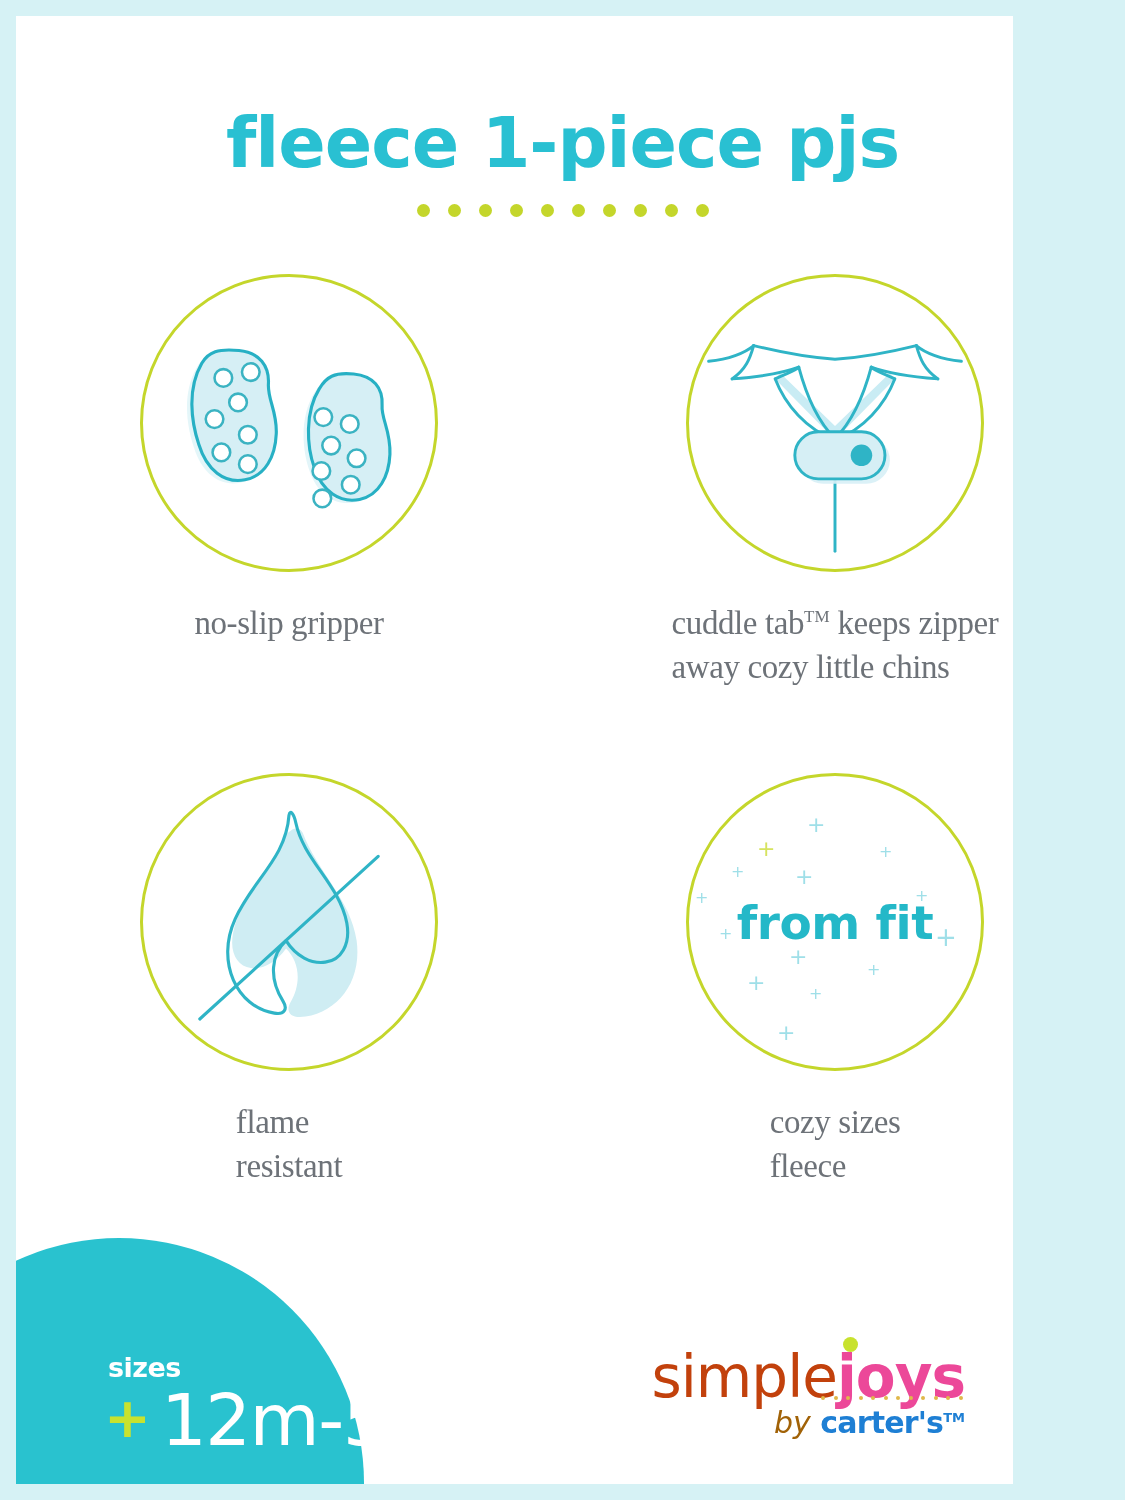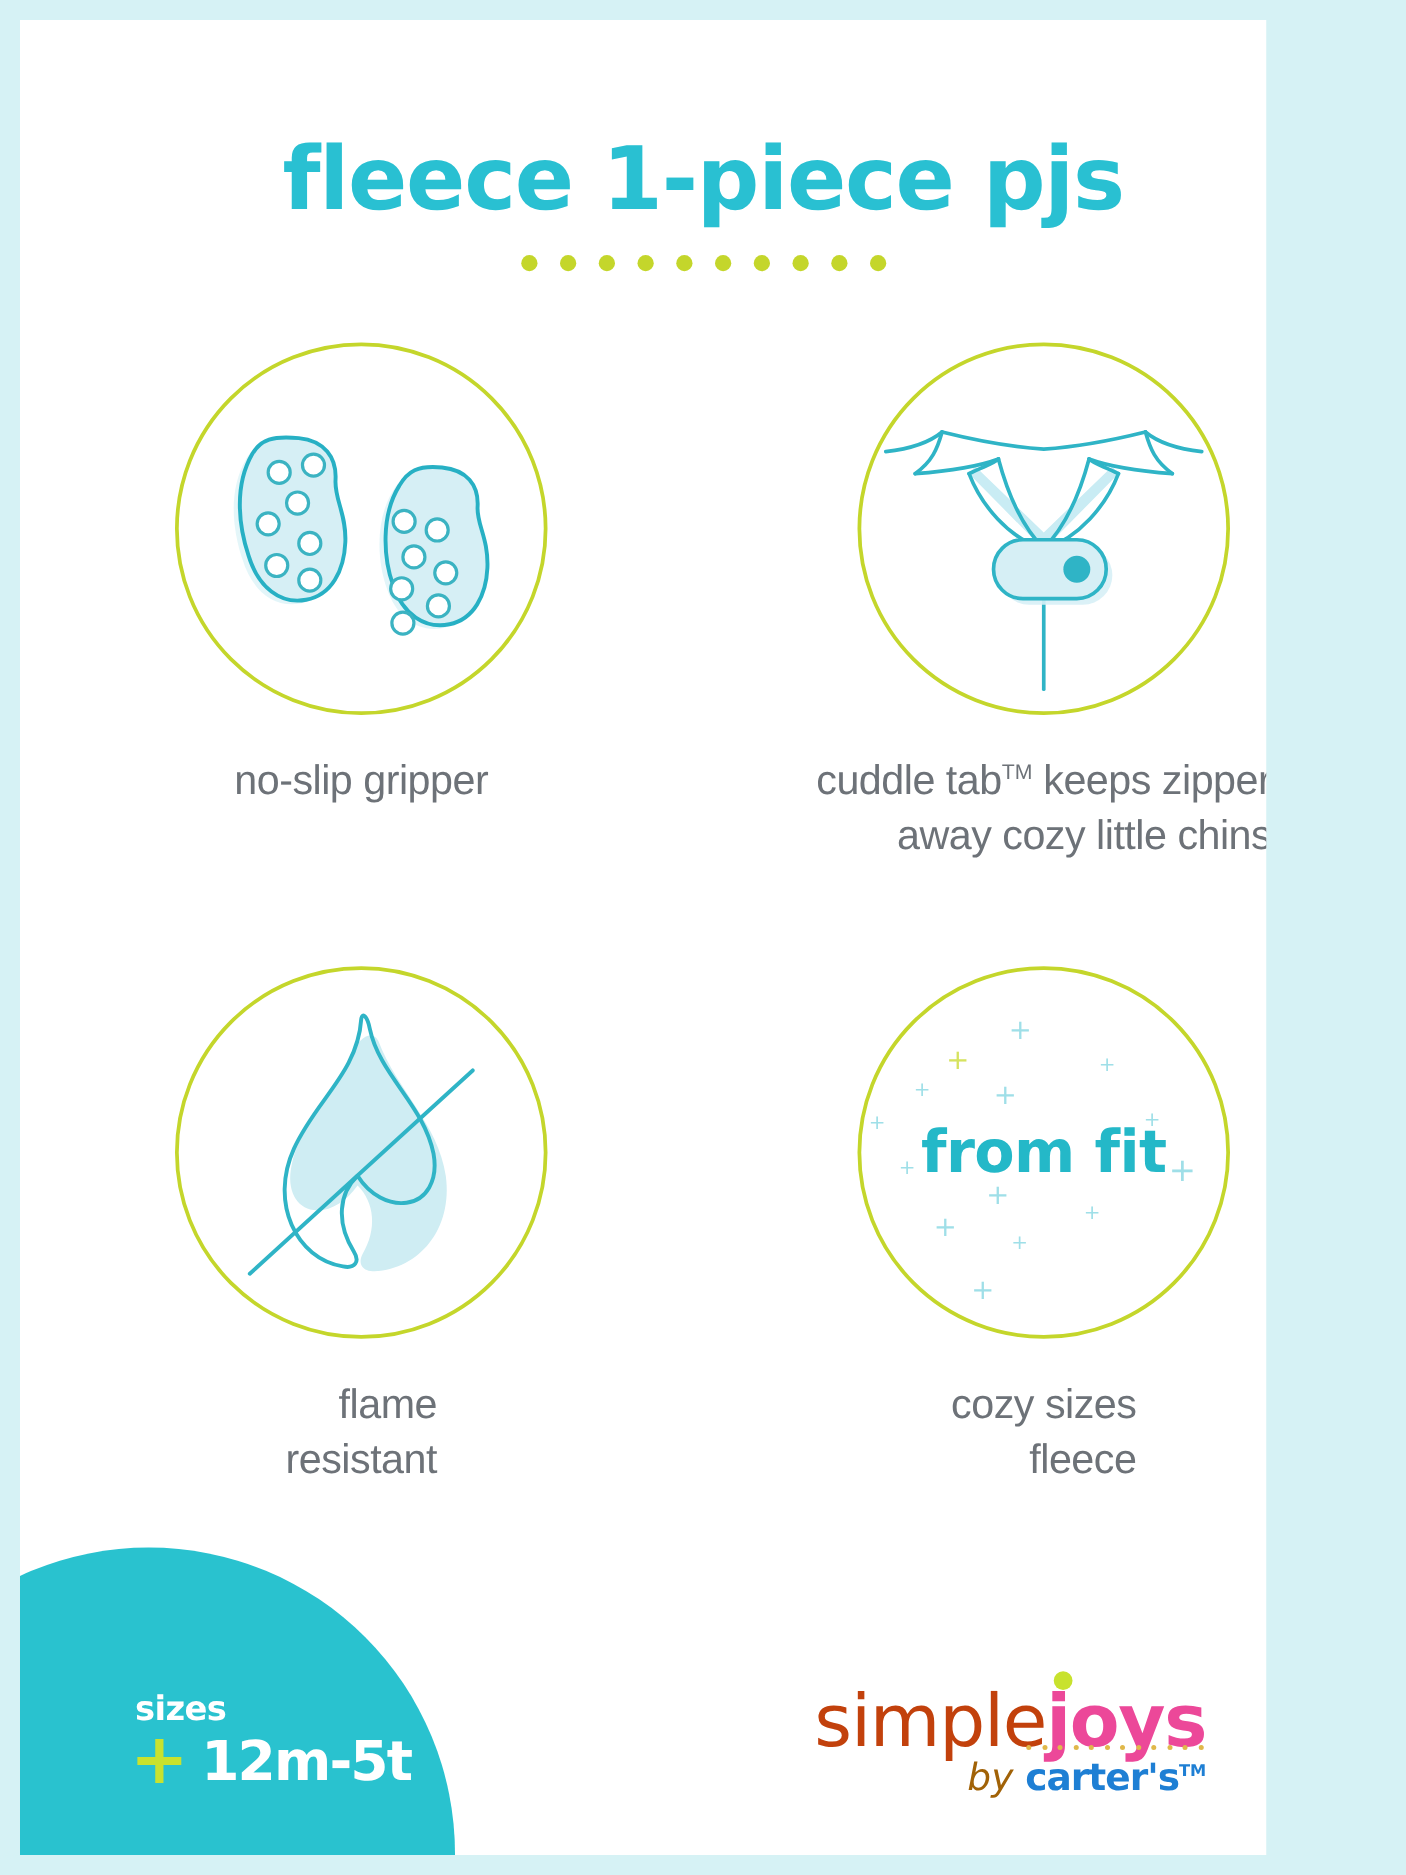--- a/index.html
+++ b/index.html
@@ -86,25 +86,25 @@
   .circle svg {
     position: absolute;
     left: 0;
     top: 0;
     width: 100%;
     height: 100%;
     overflow: visible;
   }
   .caption {
     margin-top: 30px;
-    text-align: right;
+    text-align: left;
     font-size: 33px;
     line-height: 1.32;
     color: #6d7278;
-    font-family: Liberation Sans, sans-serif;
+    font-family: Liberation Serif, serif;
     letter-spacing: -0.4px;
   }
   .caption .tm {
     font-size: 17px;
     vertical-align: super;
     letter-spacing: 0;
   }
   .row-gap {
     height: 84px;
   }
@@ -166,22 +166,22 @@
     margin-top: 2px;
   }
   .sizes-plus {
     color: #c8e22e;
     font-size: 56px;
     font-weight: bold;
     line-height: 1;
     margin-top: -4px;
   }
   .sizes-range {
-    font-size: 44px;
-    font-weight: bold;
+    font-size: 72px;
+    font-weight: normal;
     letter-spacing: -1.5px;
     line-height: 1;
   }
 
   
   .logo {
     position: absolute;
     right: 48px;
     bottom: 46px;
     text-align: right;

